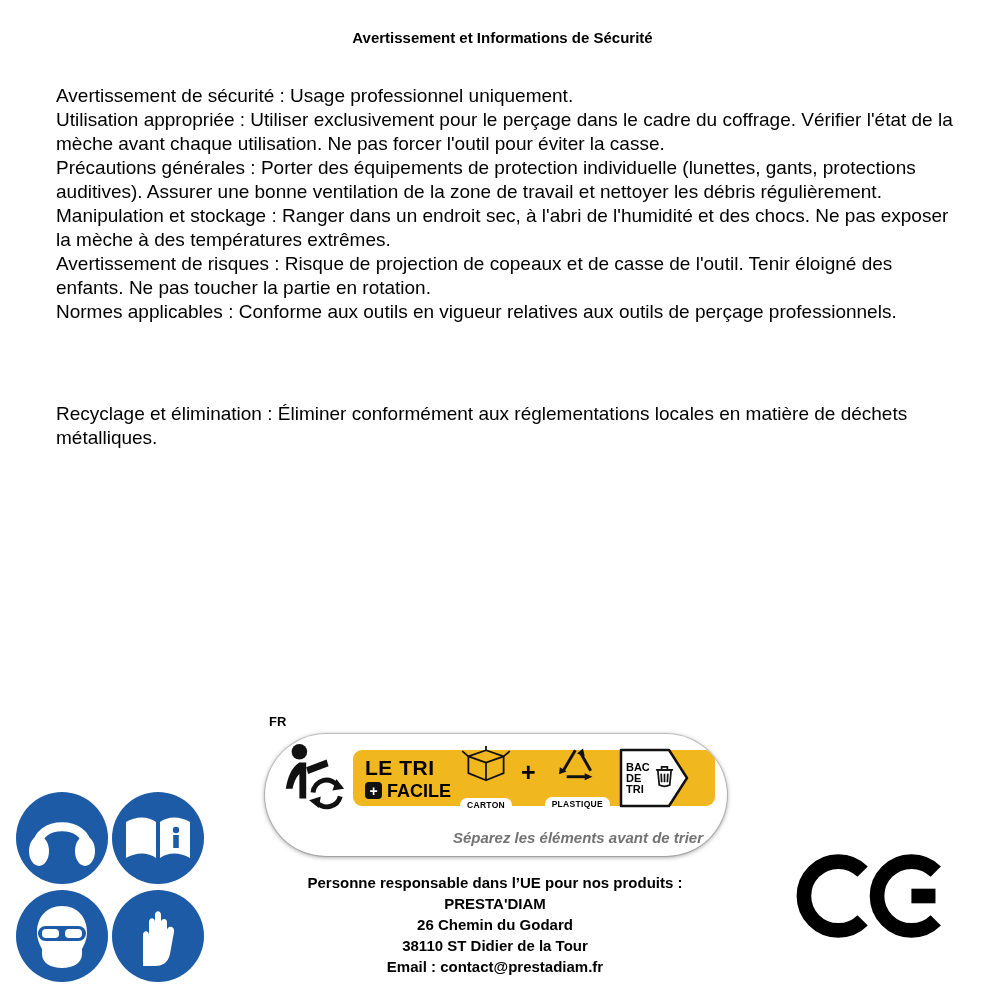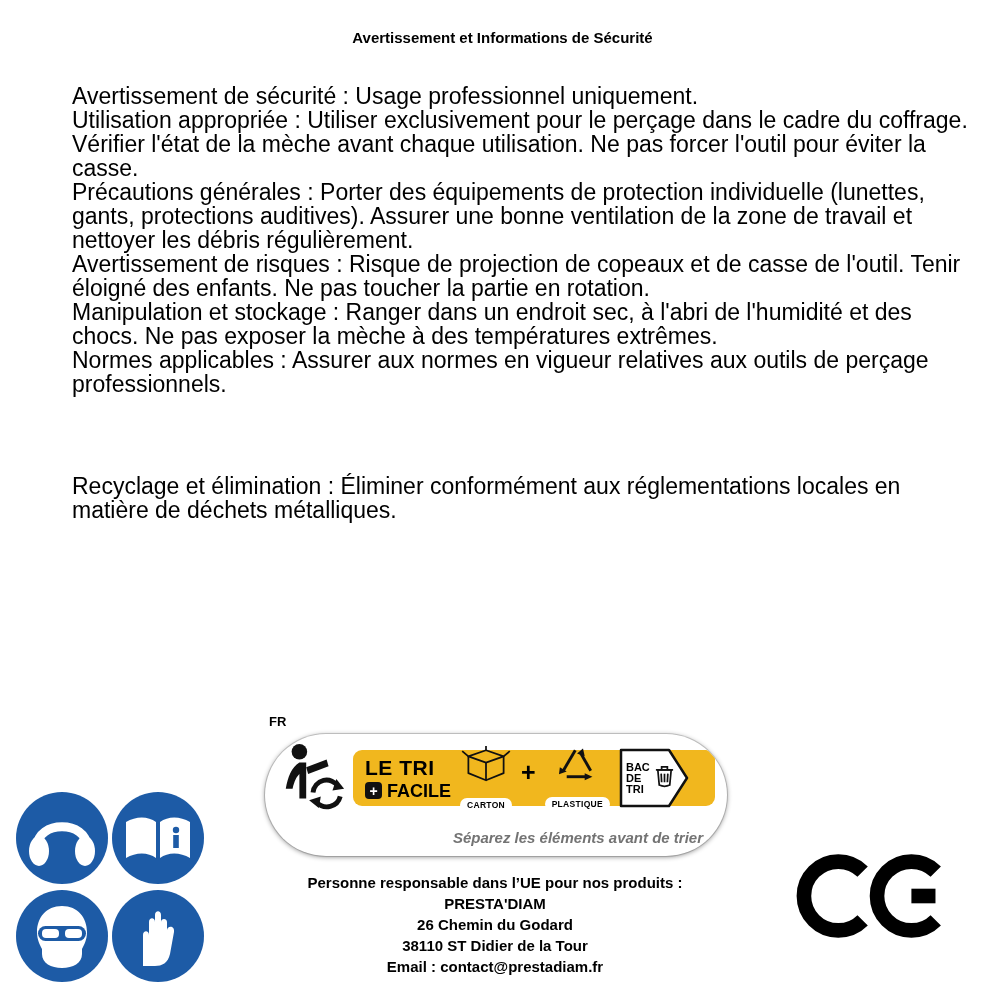--- a/index.html
+++ b/index.html
@@ -3,22 +3,22 @@
 <meta charset="utf-8">
 <style>
   * { margin:0; padding:0; box-sizing:border-box; }
   html,body { background:#fff; }
   body { width:1005px; height:1005px; font-family:"Liberation Sans", sans-serif; color:#000; }
   .page { position:relative; width:1005px; height:1005px; background:#fff; overflow:hidden; }
 
   .doc-title { position:absolute; top:29px; left:0; width:100%; text-align:center;
                font-size:15px; font-weight:bold; }
 
-  .doc-body { position:absolute; top:84px; left:72px; width:906px;
-              font-size:23px; line-height:24px; }
+  .doc-body { position:absolute; top:84px; left:56px; width:906px;
+              font-size:19px; line-height:24px; }
   .doc-body p { margin:0; }
   .doc-body p.gap { margin-top:78px; }
 
   .icons-grid { position:absolute; left:14px; top:790px; display:grid;
                 grid-template-columns:96px 96px; grid-auto-rows:98px; }
   .sign { width:96px; height:96px; }
 
   .fr-label { position:absolute; left:269px; top:714px; font-size:13px; font-weight:bold; }
 
   .tri-banner { position:absolute; left:265px; top:734px; width:462px; height:122px;
@@ -58,23 +58,23 @@
 <body>
 
 <div class="page">
 
   <h1 class="doc-title">Avertissement et Informations de Sécurité</h1>
 
   <div class="doc-body">
     <p>Avertissement de sécurité : Usage professionnel uniquement.</p>
     <p>Utilisation appropriée : Utiliser exclusivement pour le perçage dans le cadre du coffrage. Vérifier l'état de la mèche avant chaque utilisation. Ne pas forcer l'outil pour éviter la casse.</p>
     <p>Précautions générales : Porter des équipements de protection individuelle (lunettes, gants, protections auditives). Assurer une bonne ventilation de la zone de travail et nettoyer les débris régulièrement.</p>
+    <p>Manipulation et stockage : Ranger dans un endroit sec, à l'abri de l'humidité et des chocs. Ne pas exposer la mèche à des températures extrêmes.</p>
     <p>Avertissement de risques : Risque de projection de copeaux et de casse de l'outil. Tenir éloigné des enfants. Ne pas toucher la partie en rotation.</p>
-    <p>Manipulation et stockage : Ranger dans un endroit sec, à l'abri de l'humidité et des chocs. Ne pas exposer la mèche à des températures extrêmes.</p>
-    <p>Normes applicables : Assurer aux normes en vigueur relatives aux outils de perçage professionnels.</p>
+    <p>Normes applicables : Conforme aux outils en vigueur relatives aux outils de perçage professionnels.</p>
     <p class="gap">Recyclage et élimination : Éliminer conformément aux réglementations locales en matière de déchets métalliques.</p>
   </div>
 
   <div class="icons-grid">
     <div class="sign">
       <svg viewBox="0 0 96 96" width="96" height="96">
         <circle cx="48" cy="48" r="46" fill="#1d5ba6"></circle>
         <path d="M23 57 C23 30 73 30 73 57" stroke="#fff" stroke-width="9" fill="none" stroke-linecap="round"></path>
         <ellipse cx="25" cy="61" rx="10" ry="15" fill="#fff"></ellipse>
         <ellipse cx="71" cy="61" rx="10" ry="15" fill="#fff"></ellipse>

